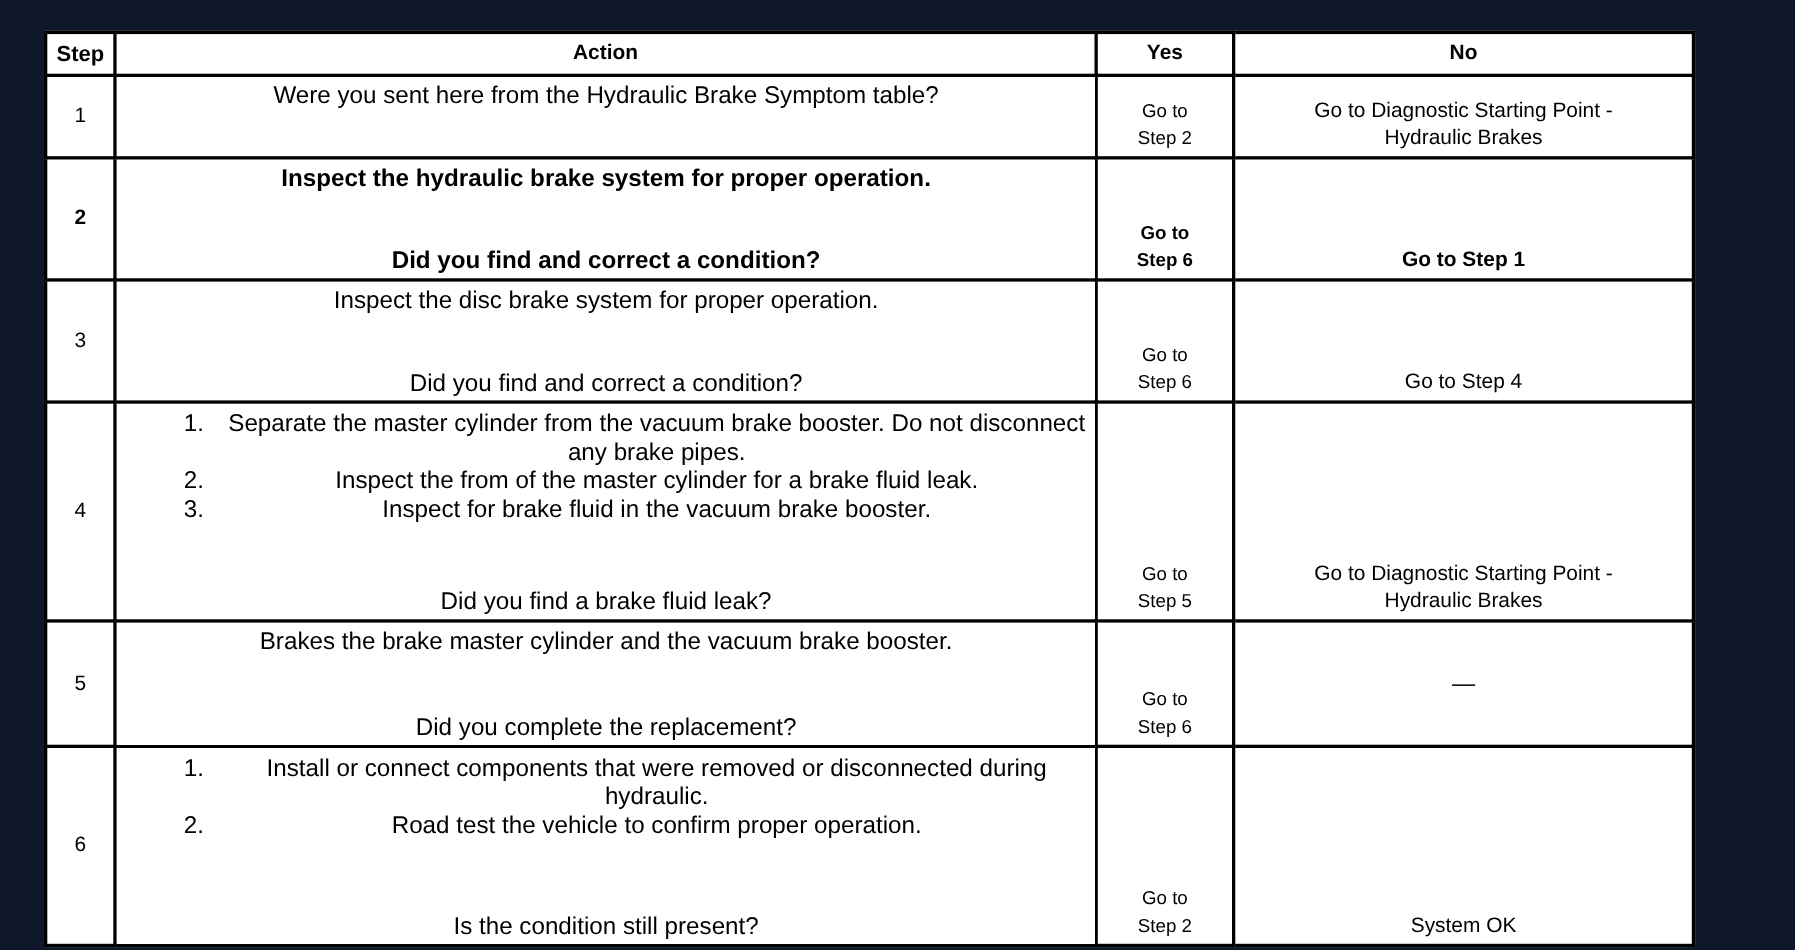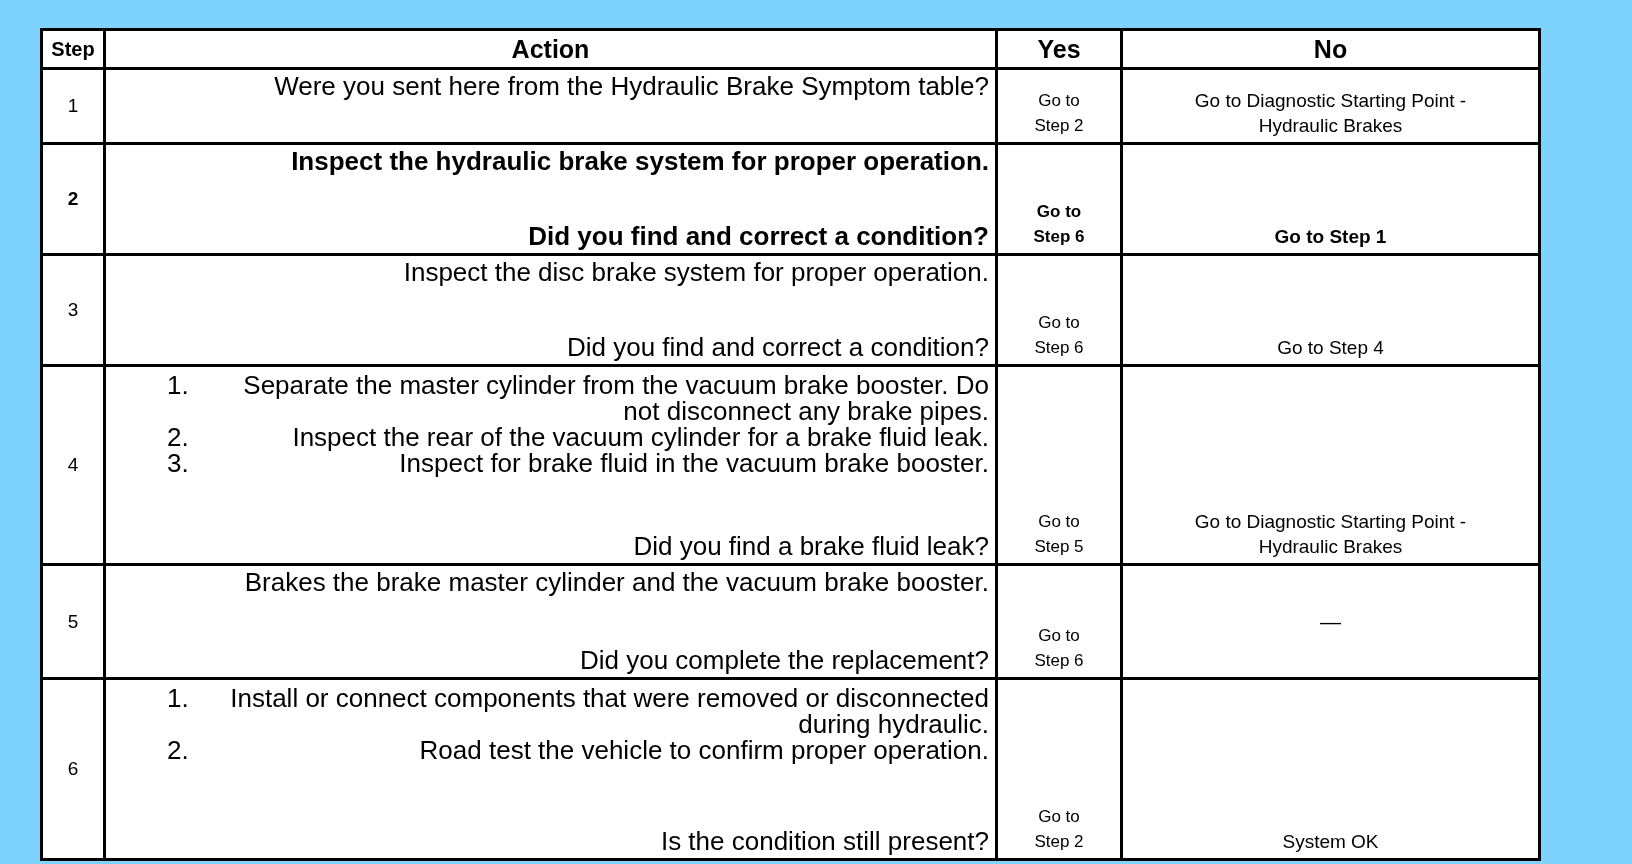--- a/index.html
+++ b/index.html
@@ -11,21 +11,21 @@
     width: 1632px;
     height: 864px;
     font-family: "Liberation Sans", sans-serif;
     color: #000000;
     overflow: hidden;
   }
   .page {
     position: relative;
     width: 1632px;
     height: 864px;
-    background: #7dd3fc;
+    background: #0f172a;
   }
   .diag-table {
     position: absolute;
     left: 40px;
     top: 28px;
     width: 1498px;
     border-collapse: collapse;
     table-layout: fixed;
     background: #ffffff;
   }
@@ -40,41 +40,41 @@
   col.c-action { width: 892px; }
   col.c-yes    { width: 125px; }
   col.c-no     { width: 418px; }
 
   
   .hdr th {
     height: 36px;
     text-align: center;
     vertical-align: middle;
     font-weight: bold;
-    font-size: 25px;
+    font-size: 19px;
     line-height: 24px;
     letter-spacing: 0px;
   }
   .hdr th.h-step { font-size: 20px; }
 
   
   td.step-cell {
     text-align: center;
     vertical-align: middle;
     font-size: 19px;
     line-height: 22px;
   }
 
   
   td.action-cell {
     position: relative;
     padding: 4px 6px 4px 7px;
-    font-size: 26px;
+    font-size: 22px;
     line-height: 25px;
-    text-align: right;
+    text-align: center;
   }
   .action-inner {
     position: relative;
     height: 100%;
     display: flex;
     flex-direction: column;
     justify-content: space-between;
   }
   .action-lead {
     display: block;
@@ -212,21 +212,21 @@
         <td class="step-cell">4</td>
         <td class="action-cell">
           <div class="action-inner">
             <ol class="action-list">
               <li>
                 <span class="num">1.</span>
                 <span>Separate the master cylinder from the vacuum brake booster. Do not disconnect any brake pipes.</span>
               </li>
               <li>
                 <span class="num">2.</span>
-                <span>Inspect the rear of the vacuum cylinder for a brake fluid leak.</span>
+                <span>Inspect the from of the master cylinder for a brake fluid leak.</span>
               </li>
               <li>
                 <span class="num">3.</span>
                 <span>Inspect for brake fluid in the vacuum brake booster.</span>
               </li>
             </ol>
             <span class="action-tail">Did you find a brake fluid leak?</span>
           </div>
         </td>
         <td class="yes-cell">

